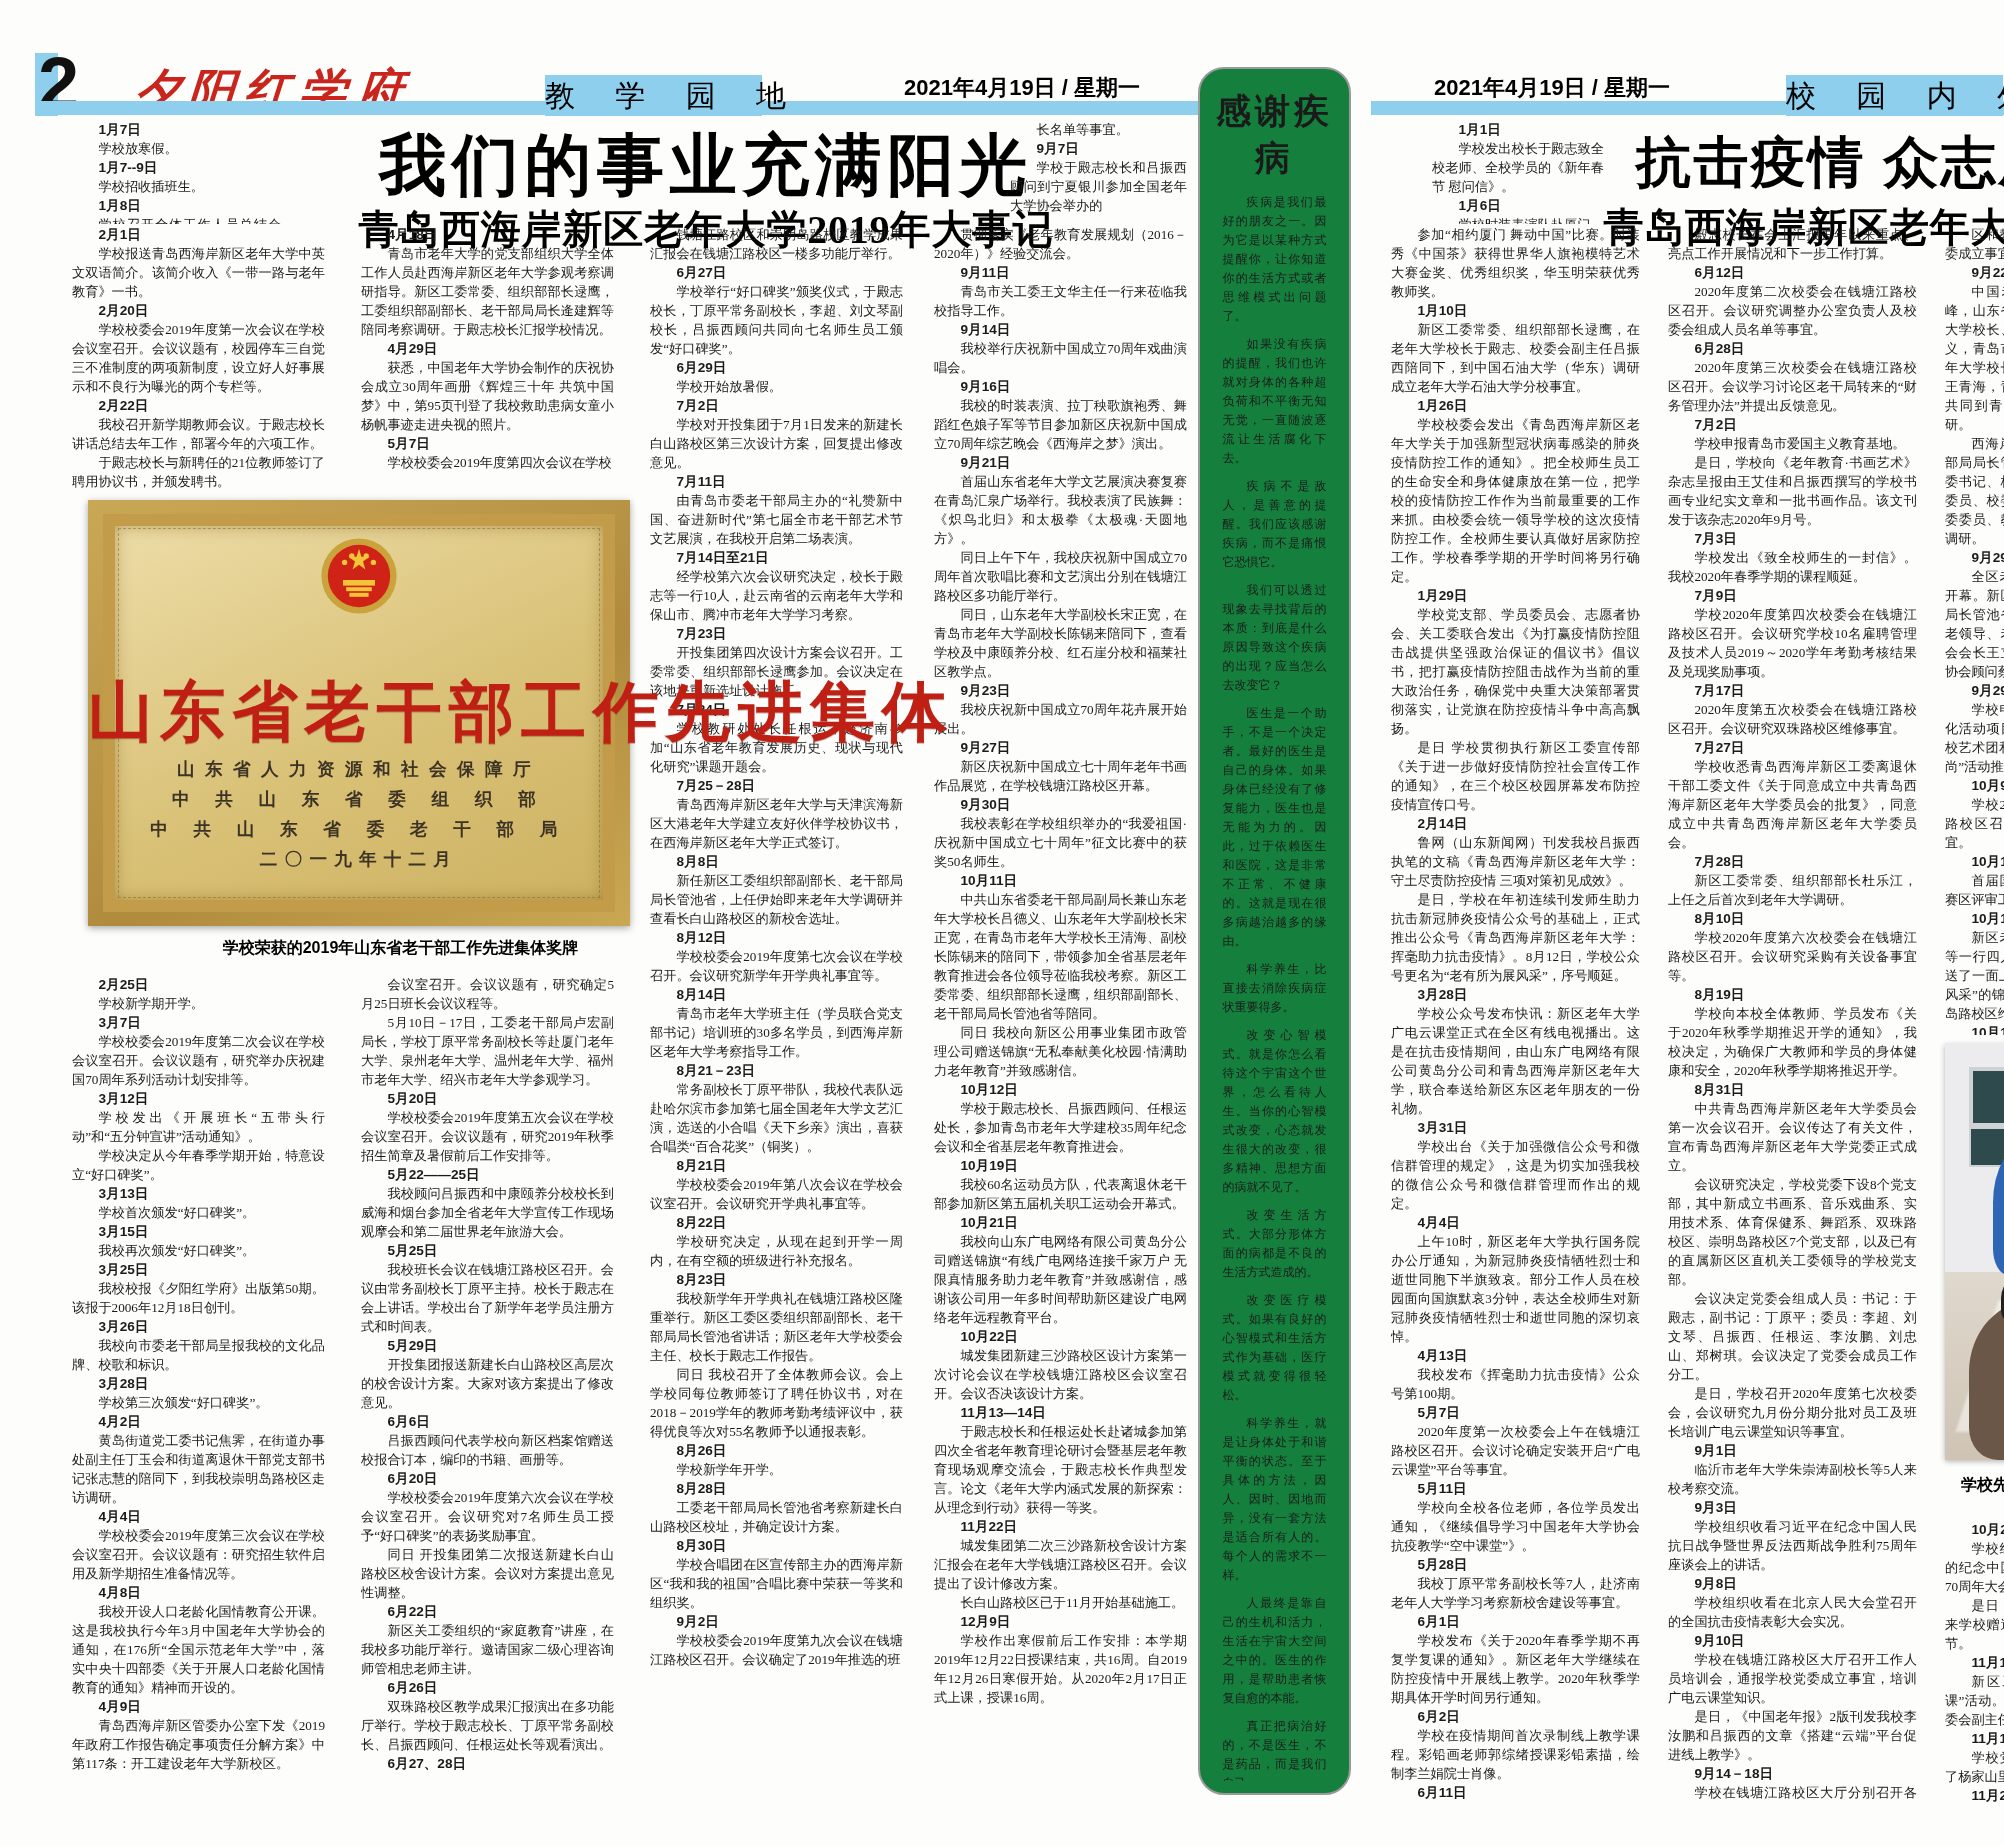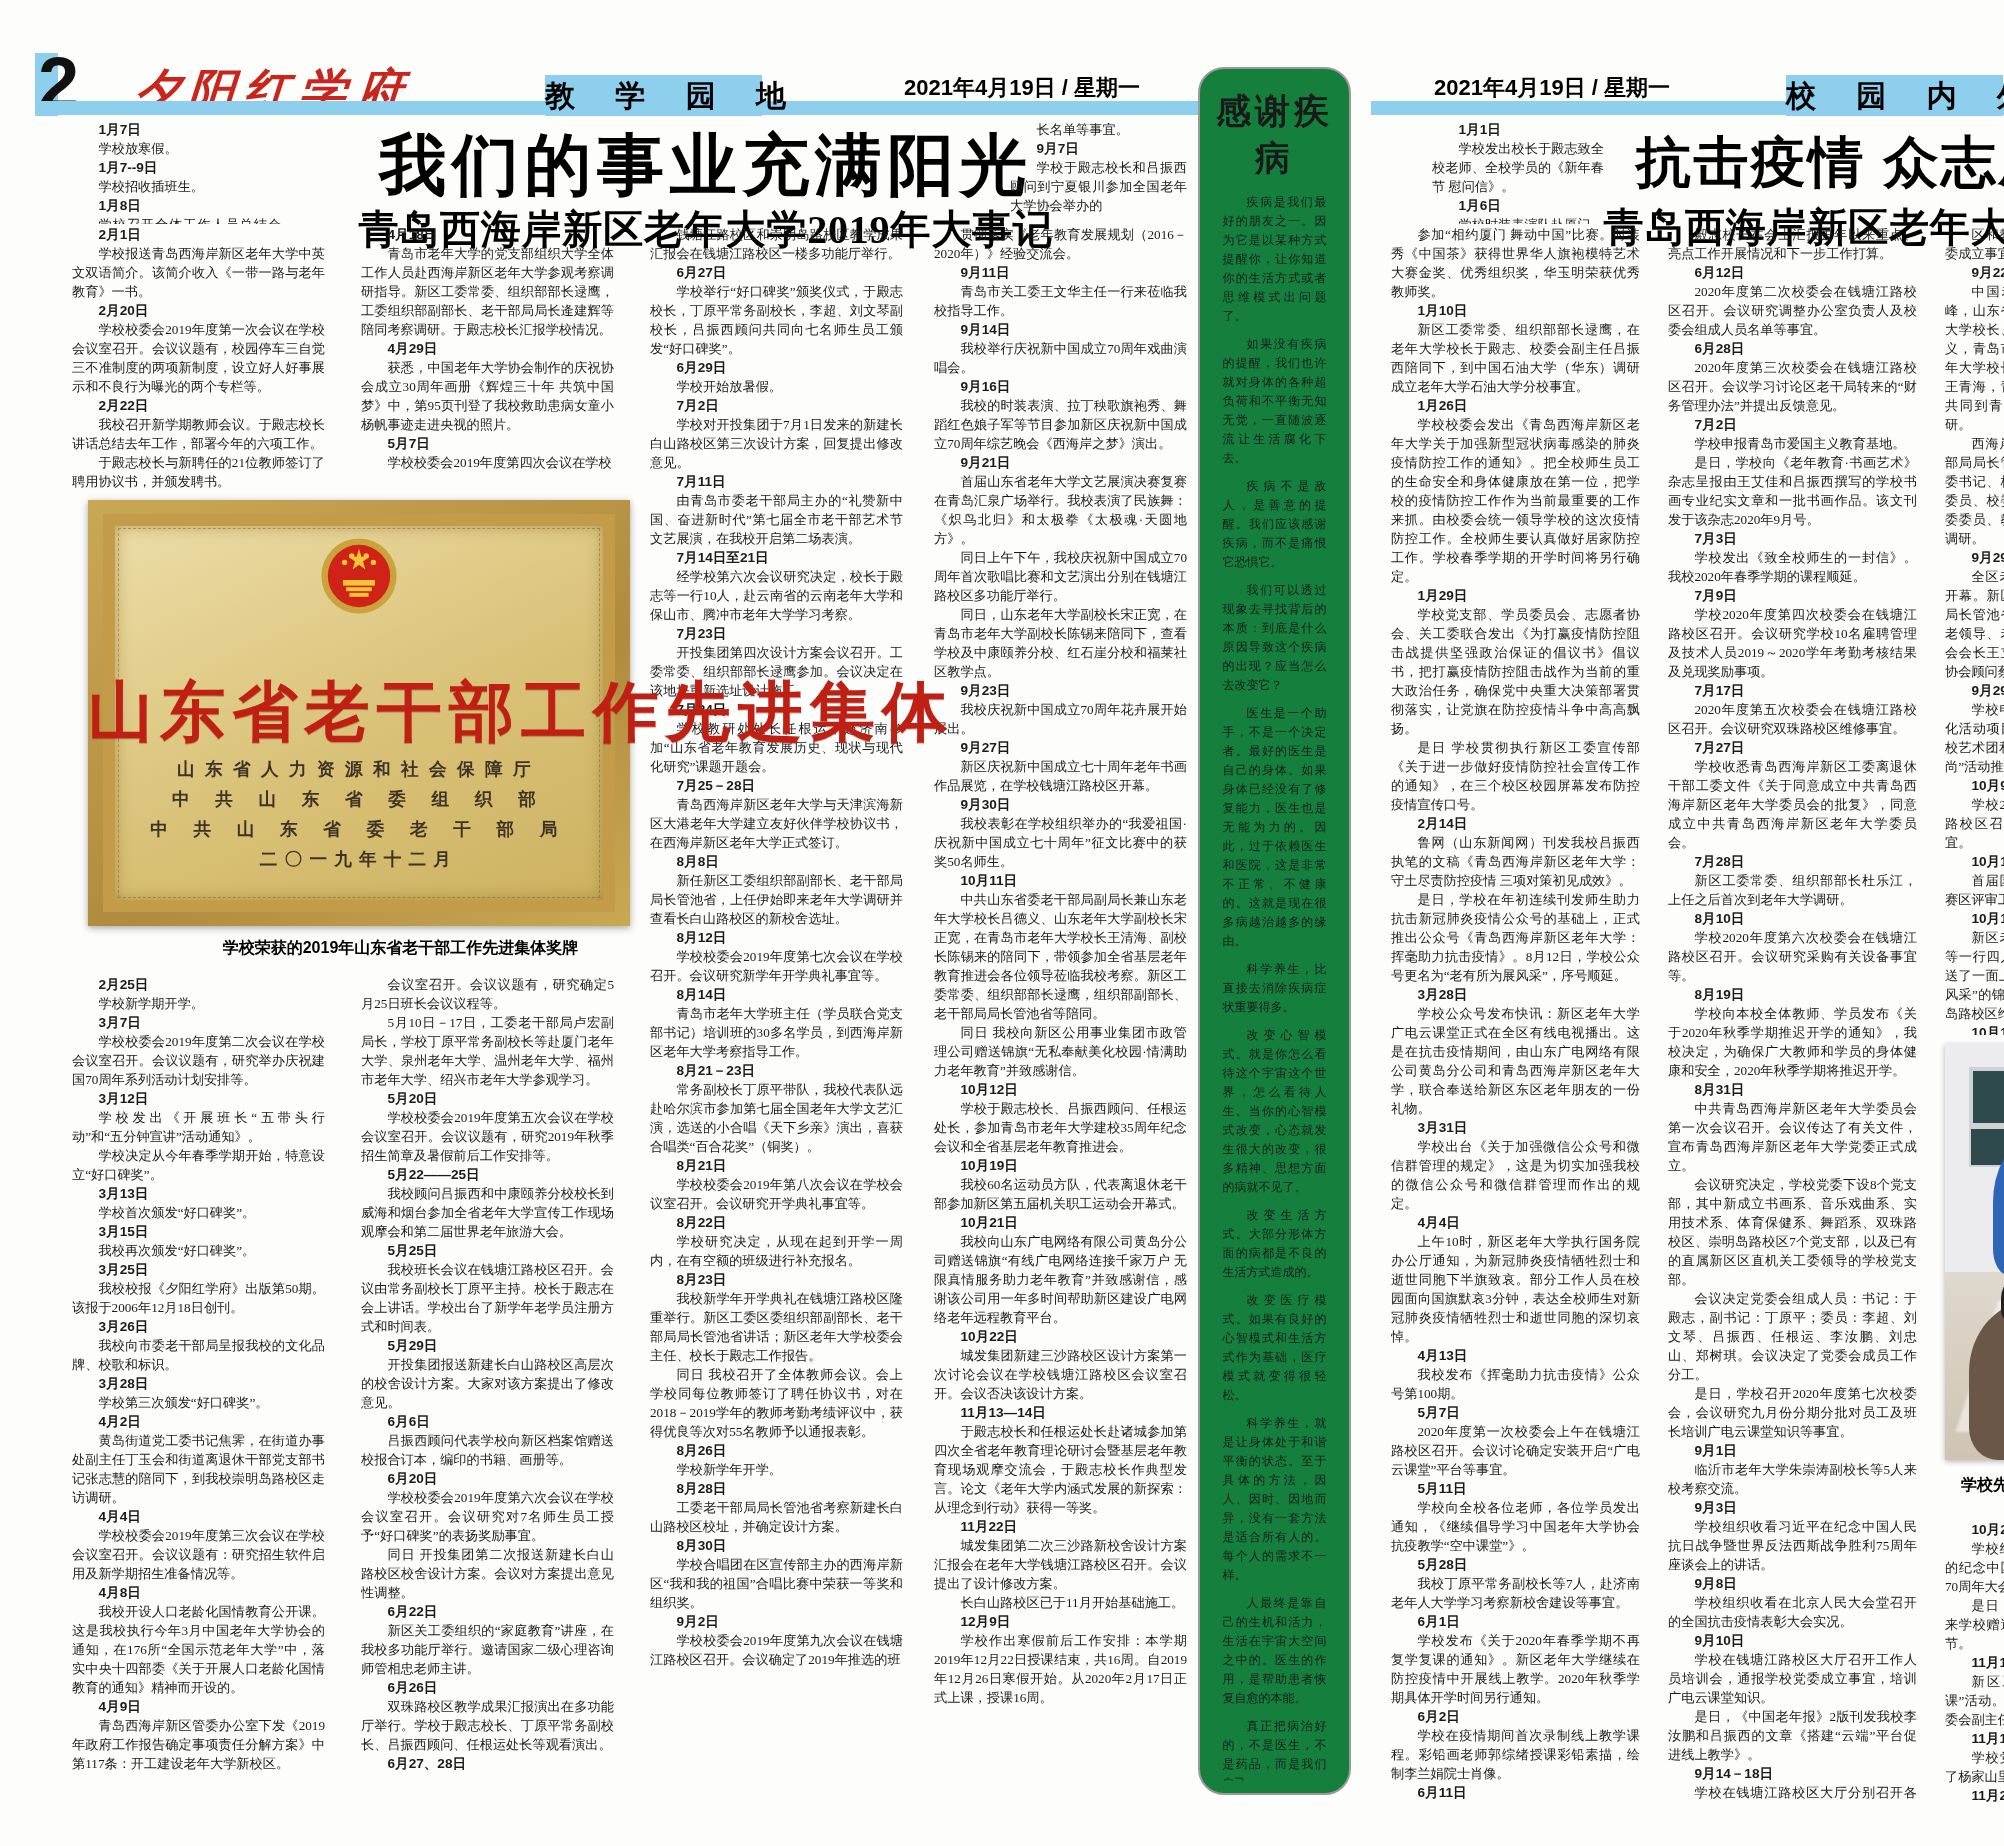--- a/index.html
+++ b/index.html
@@ -5,21 +5,21 @@
   html,body{margin:0;padding:0;background:#777;}
   #paper{position:relative;width:2557px;height:1847px;background:#fdfdfc;overflow:hidden;
          font-family:"Liberation Serif",serif;color:#1a1a1a;}
   .abs{position:absolute;}
   
   .bluebar{background:#8ecfed;}
   .pagenum{font-family:"Liberation Sans",sans-serif;font-weight:bold;font-size:74px;line-height:1;color:#111;}
   .masthead{font-family:"DejaVu Serif",serif;font-weight:bold;font-style:italic;color:#c9251c;
             font-size:47px;letter-spacing:8.8px;transform:skewX(-4deg);white-space:nowrap;}
   .sectab{background:#8ecfed;text-align:left;font-family:"Liberation Sans",sans-serif;
-          font-weight:bold;font-size:30px;letter-spacing:16px;color:#000;line-height:41px;white-space:nowrap;}
+          font-weight:normal;font-size:30px;letter-spacing:16px;color:#000;line-height:41px;white-space:nowrap;}
   .dateline{font-family:"Liberation Sans",sans-serif;font-weight:bold;font-size:22px;color:#000;white-space:nowrap;}
   
   .headline{font-family:"Liberation Sans",sans-serif;font-weight:900;color:#000;text-align:center;white-space:nowrap;}
   .hl-main-l{font-size:67px;letter-spacing:5.6px;}
   .hl-main-r{font-size:55px;letter-spacing:2.4px;}
   .hl-sub{font-size:40px;font-family:"Liberation Serif",serif;font-weight:bold;letter-spacing:0.8px;}
   
   .col{font-size:13.2px;line-height:19px;text-align:justify;overflow:hidden;}
   .col p{margin:0;}
   .col .tx{text-indent:26.5px;}

